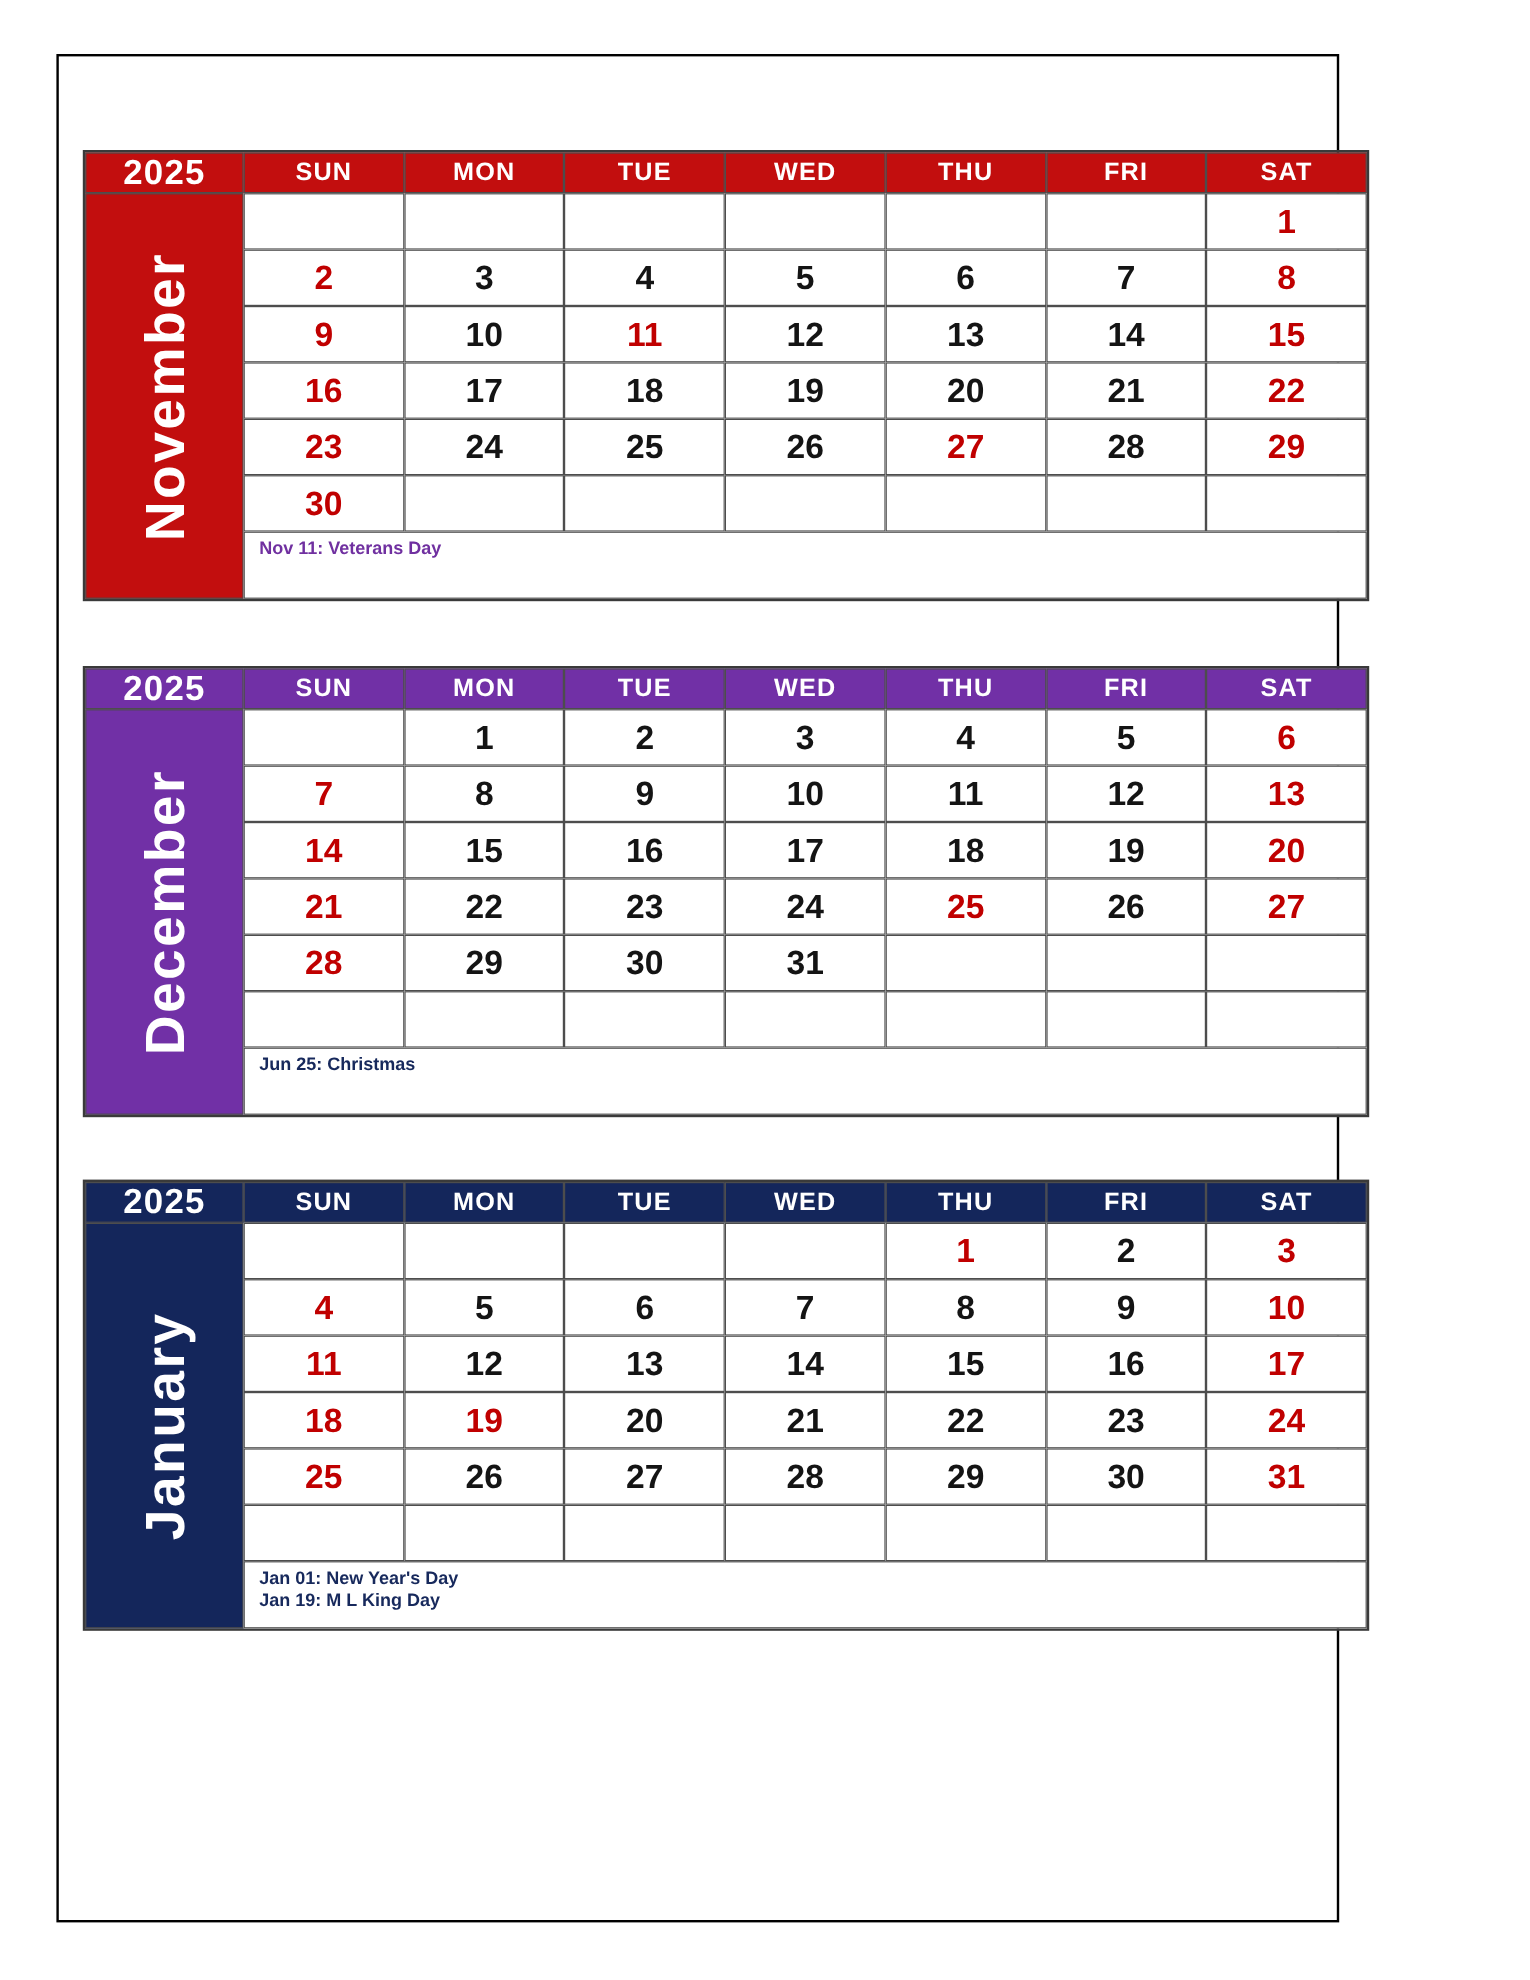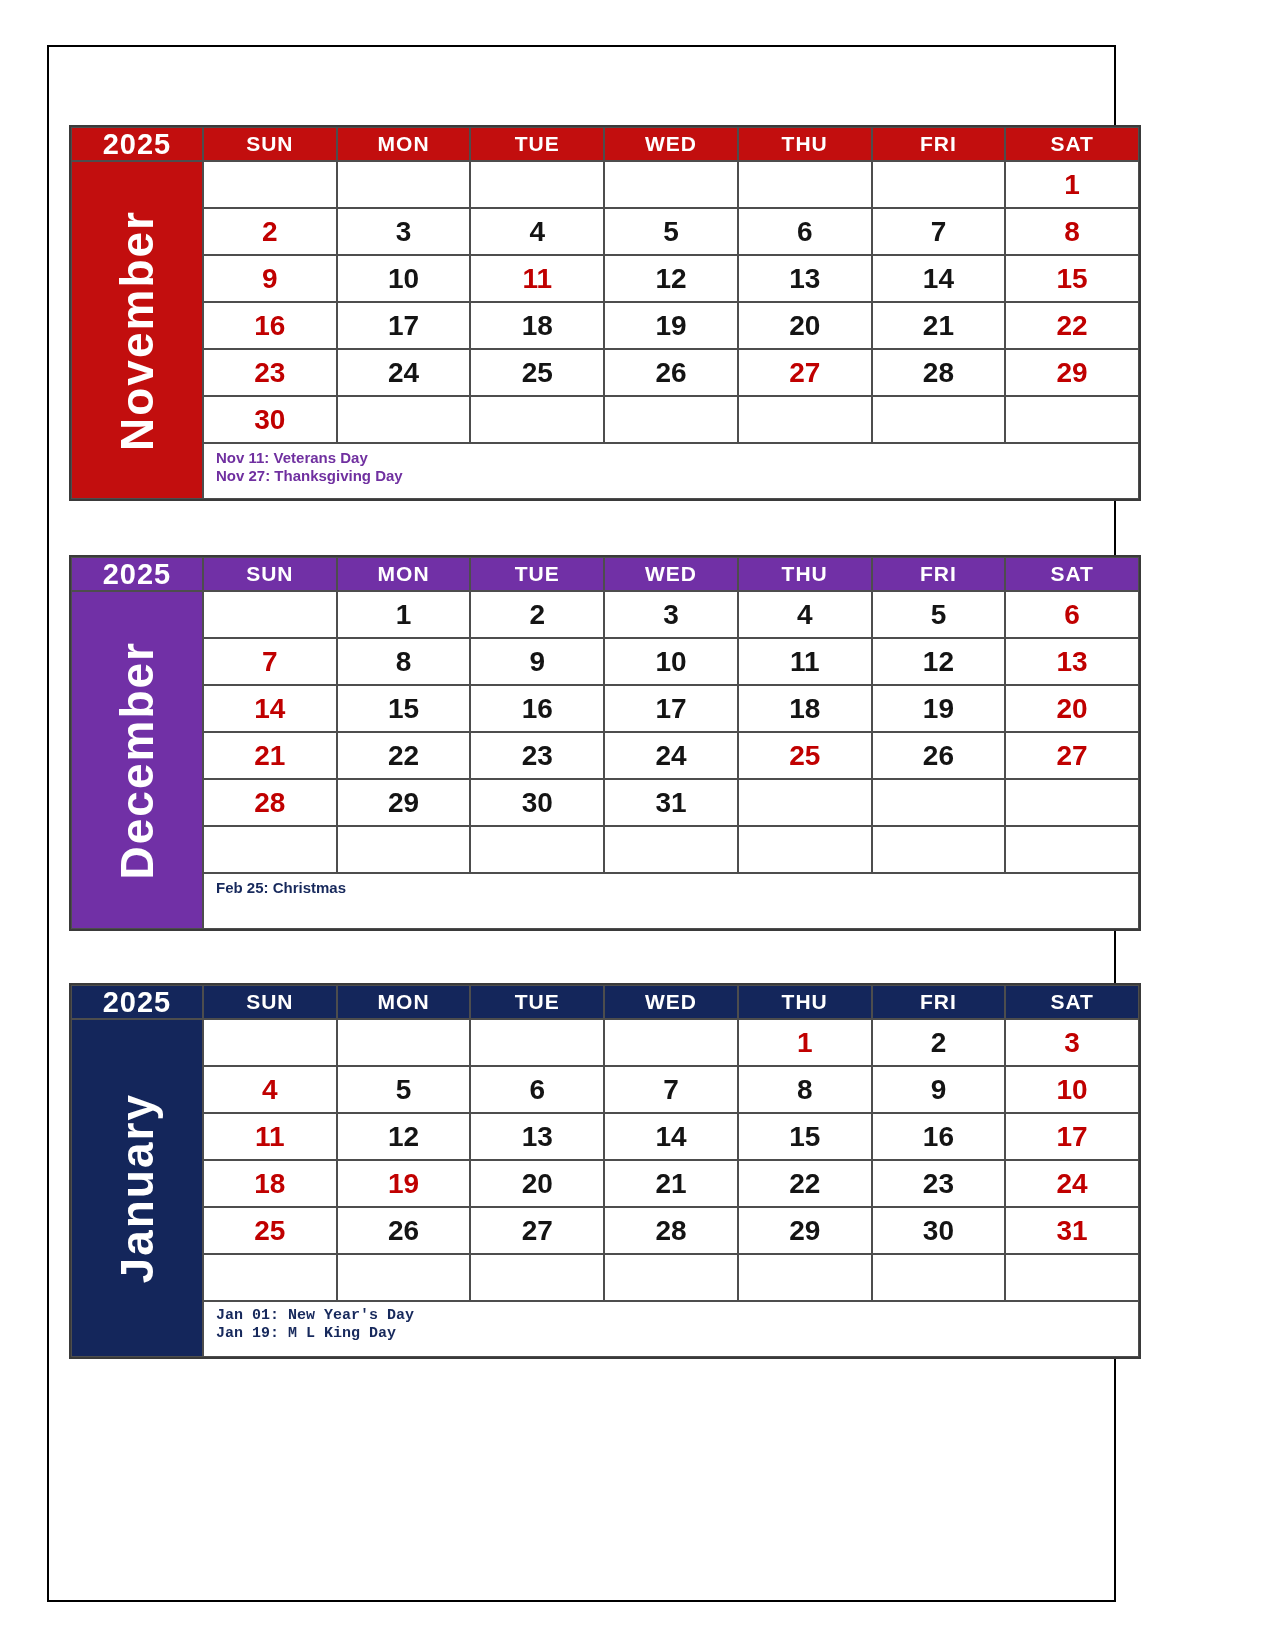--- a/index.html
+++ b/index.html
@@ -150,21 +150,20 @@
         <div class="date-cell red" style="grid-area: 6 / 8;">29</div>
         <div class="date-cell red" style="grid-area: 7 / 2;">30</div>
         <div class="date-cell" style="grid-area: 7 / 3;"></div>
         <div class="date-cell" style="grid-area: 7 / 4;"></div>
         <div class="date-cell" style="grid-area: 7 / 5;"></div>
         <div class="date-cell" style="grid-area: 7 / 6;"></div>
         <div class="date-cell" style="grid-area: 7 / 7;"></div>
         <div class="date-cell" style="grid-area: 7 / 8;"></div>
         <div class="holiday-cell" style="grid-row: 8;">
           <div class="holiday-line">Nov 11: Veterans Day</div>
-          <div class="holiday-line">Nov 27: Thanksgiving Day</div>
         </div>
       </div>
   </section>
 
   <section class="month month-december">
     <div class="cal" style="--theme: #7130a6; --holiday-color: #17295c;">
       <div class="year-cell">2025</div>
       <div class="sidebar">
         <span class="month-name">December</span>
       </div>
@@ -211,21 +210,21 @@
         <div class="date-cell" style="grid-area: 6 / 7;"></div>
         <div class="date-cell" style="grid-area: 6 / 8;"></div>
         <div class="date-cell" style="grid-area: 7 / 2;"></div>
         <div class="date-cell" style="grid-area: 7 / 3;"></div>
         <div class="date-cell" style="grid-area: 7 / 4;"></div>
         <div class="date-cell" style="grid-area: 7 / 5;"></div>
         <div class="date-cell" style="grid-area: 7 / 6;"></div>
         <div class="date-cell" style="grid-area: 7 / 7;"></div>
         <div class="date-cell" style="grid-area: 7 / 8;"></div>
         <div class="holiday-cell" style="grid-row: 8;">
-          <div class="holiday-line">Feb 25: Christmas</div>
+          <div class="holiday-line">Jun 25: Christmas</div>
         </div>
       </div>
   </section>
 
   <section class="month month-january">
     <div class="cal" style="--theme: #14265b; --holiday-color: #17295c;">
       <div class="year-cell">2025</div>
       <div class="sidebar">
         <span class="month-name">January</span>
       </div>
@@ -271,21 +270,21 @@
         <div class="date-cell" style="grid-area: 6 / 6;">29</div>
         <div class="date-cell" style="grid-area: 6 / 7;">30</div>
         <div class="date-cell red" style="grid-area: 6 / 8;">31</div>
         <div class="date-cell" style="grid-area: 7 / 2;"></div>
         <div class="date-cell" style="grid-area: 7 / 3;"></div>
         <div class="date-cell" style="grid-area: 7 / 4;"></div>
         <div class="date-cell" style="grid-area: 7 / 5;"></div>
         <div class="date-cell" style="grid-area: 7 / 6;"></div>
         <div class="date-cell" style="grid-area: 7 / 7;"></div>
         <div class="date-cell" style="grid-area: 7 / 8;"></div>
-        <div class="holiday-cell" style="grid-row: 8; font-family: Liberation Mono, monospace;">
+        <div class="holiday-cell" style="grid-row: 8;">
           <div class="holiday-line">Jan 01: New Year's Day</div>
           <div class="holiday-line">Jan 19: M L King Day</div>
         </div>
       </div>
   </section>
 
 
 </div>
 
 </body></html>

